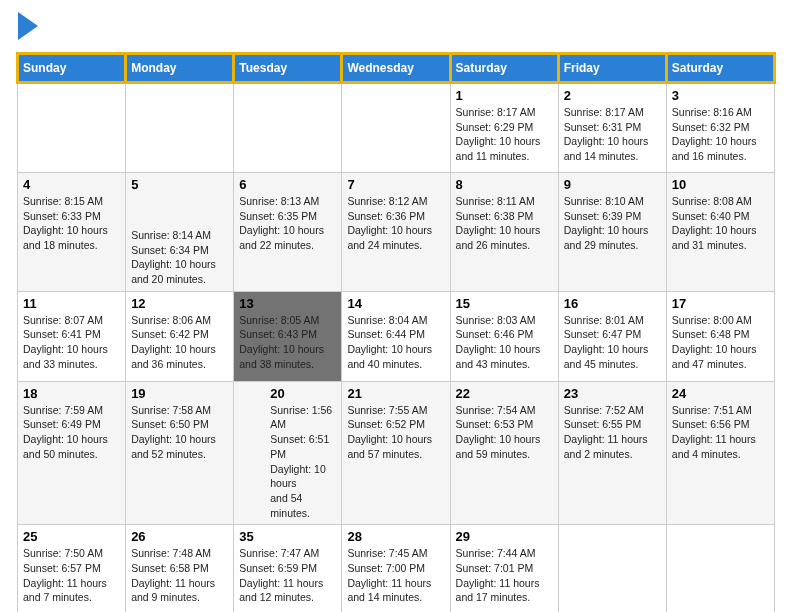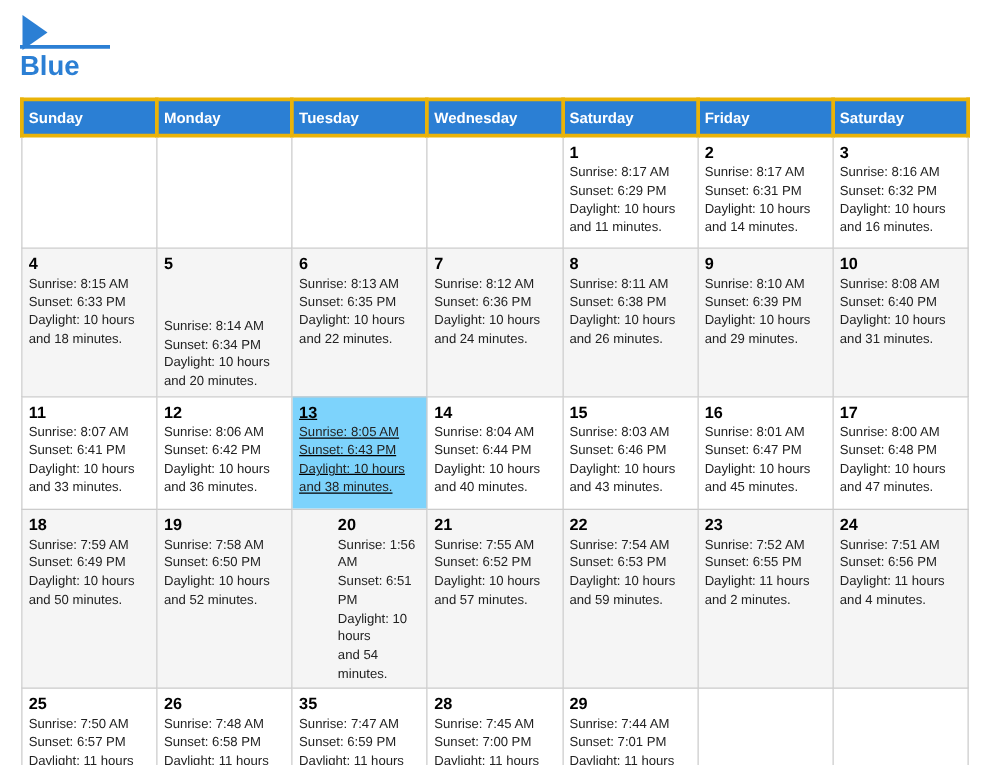--- a/index.html
+++ b/index.html
@@ -95,23 +95,20 @@
     thead tr th { background-color: #2b7fd4; }
   </style>
 </head>
 <body>
 
 <div class="header">
   <div class="logo">
     <div>
       <div style="display:flex; align-items:center;">
         <div class="logo-arrow"></div>
-      </div>
-      <div style="display:flex; align-items:center; margin-top:-4px;">
-        <span style="font-size:22px; font-weight:bold; color:#2b7fd4; border-top:3px solid #2b7fd4; padding-top:1px; width:72px; display:inline-block;">Blue</span>
       </div>
     </div>
   </div>
   <div class="title-block">
     <h1></h1>
     <h2></h2>
   </div>
 </div>
 
 <table>
@@ -213,21 +210,21 @@
 Daylight: 10 hours
 and 33 minutes.</div>
         </td>
         <td style="background-color: rgb(255, 255, 255);">
           <span class="day-num">12</span>
           <div class="day-info" style="white-space: pre-line;">Sunrise: 8:06 AM
 Sunset: 6:42 PM
 Daylight: 10 hours
 and 36 minutes.</div>
         </td>
-        <td style="background-color: #7dd3fc; text-decoration: underline;">
+        <td style="background-color: #737373;">
           <span class="day-num">13</span>
           <div class="day-info" style="white-space: pre-line;">Sunrise: 8:05 AM
 Sunset: 6:43 PM
 Daylight: 10 hours
 and 38 minutes.</div>
         </td>
         <td style="background-color: rgb(255, 255, 255);">
           <span class="day-num">14</span>
           <div class="day-info" style="white-space: pre-line;">Sunrise: 8:04 AM
 Sunset: 6:44 PM

